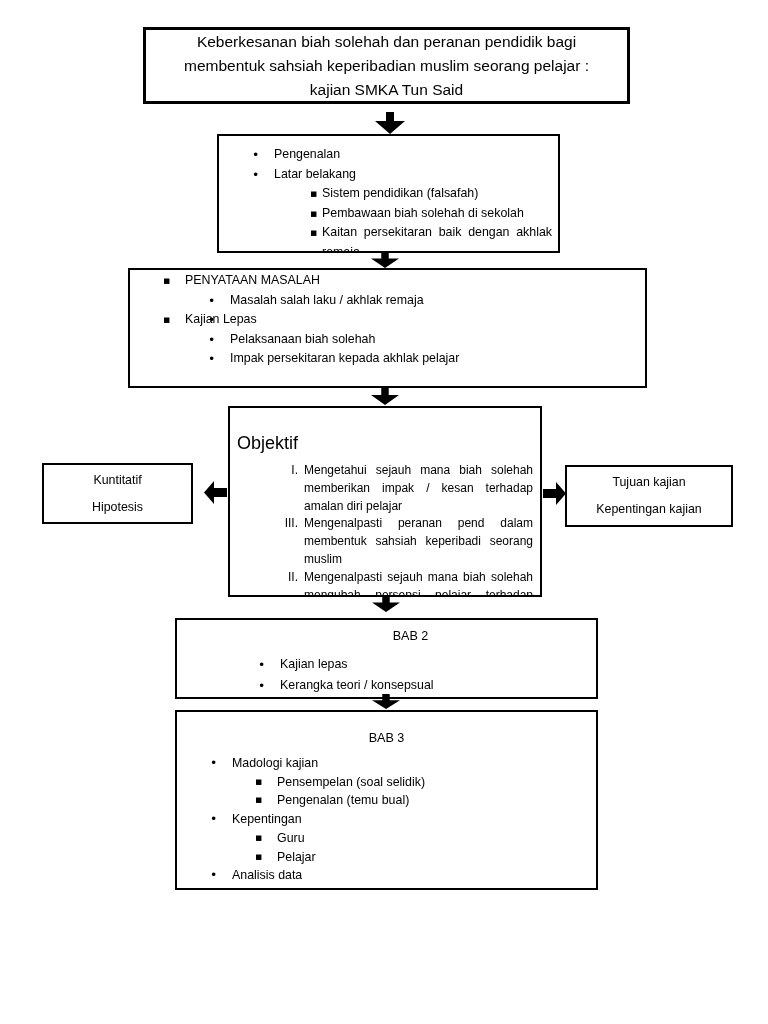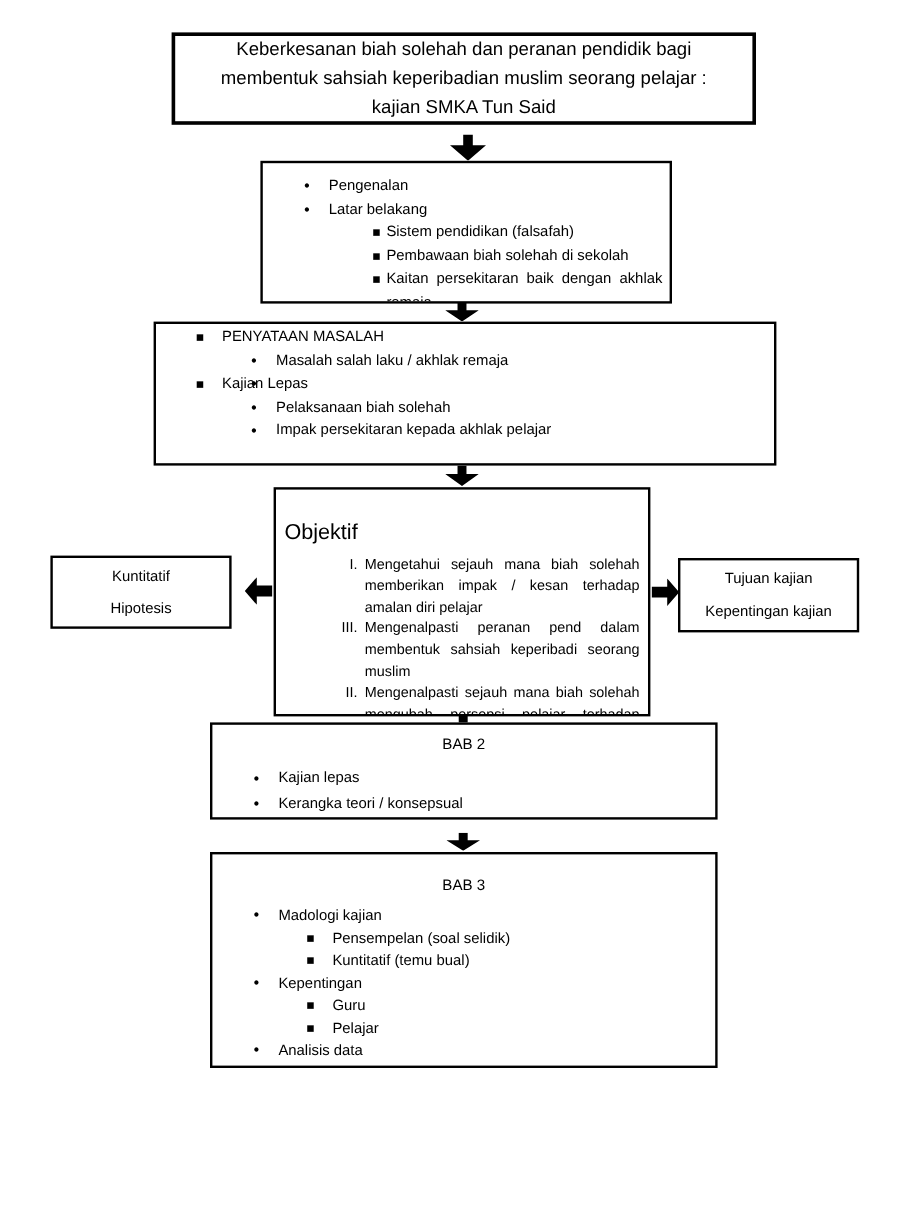--- a/index.html
+++ b/index.html
@@ -33,25 +33,25 @@
   .box-objective .heading{padding:1px 0 0 7px;font-size:18px;line-height:16px;margin-top:26px;}
   .box-objective .items{margin-top:11px;}
   .box-objective .li{padding:0 7px 0 74px;font-size:12px;line-height:17.8px;text-align:justify;}
   .box-objective .li .marker{left:40px;width:28px;text-align:right;font-size:12px;
                              font-family:"Liberation Sans",sans-serif;}
 
   
   .box-centerlines{display:flex;flex-direction:column;justify-content:center;
                    text-align:center;font-size:12.4px;line-height:27px;}
   .box-question{left:42px;top:463px;width:151px;height:61px;}
-  .box-purpose{left:565px;top:465px;width:151px;height:62px;}
+  .box-purpose{left:565px;top:465px;width:168px;height:62px;}
 
   
   .bab-heading{text-align:center;font-size:12.6px;line-height:18px;}
-  .box-bab2{left:175px;top:602px;width:423px;height:81px;padding-top:7px;}
+  .box-bab2{left:175px;top:618px;width:423px;height:81px;padding-top:7px;padding-left:48px;}
   .box-bab2 .items{margin-top:9px;}
   .box-bab2 .li{line-height:21px;}
   .box-bab3{left:175px;top:710px;width:423px;height:180px;padding-top:17px;}
   .box-bab3 .items{margin-top:7px;}
   .box-bab3 .li{line-height:18.7px;}
 
   .arrow{position:absolute;}
   .arrow svg{display:block;width:100%;height:100%;}
 </style>
 </head>
@@ -149,21 +149,21 @@
     <svg viewBox="0 0 30 22" preserveAspectRatio="none">
         <polygon points="11,0 19,0 19,9 30,9 15,22 0,9 11,9" fill="#000"></polygon>
       </svg>
   </div>
 
   <div class="box box-bab3">
     <div class="bab-heading">BAB 3</div>
     <div class="items">
         <div class="li lvl1"><span class="marker">•</span><span class="txt">Madologi kajian</span></div>
         <div class="li lvl2"><span class="marker">▪</span><span class="txt">Pensempelan (soal selidik)</span></div>
-        <div class="li lvl2"><span class="marker">▪</span><span class="txt">Kuntitatif (temu bual)</span></div>
+        <div class="li lvl2"><span class="marker">▪</span><span class="txt">Pengenalan (temu bual)</span></div>
         <div class="li lvl1"><span class="marker">•</span><span class="txt">Kepentingan</span></div>
         <div class="li lvl2"><span class="marker">▪</span><span class="txt">Guru</span></div>
         <div class="li lvl2"><span class="marker">▪</span><span class="txt">Pelajar</span></div>
         <div class="li lvl1"><span class="marker">•</span><span class="txt">Analisis data</span></div>
         <div class="li lvl2"><span class="marker">▪</span><span class="txt">SPSS</span></div>
       </div>
   </div>
 
 </div>
 

